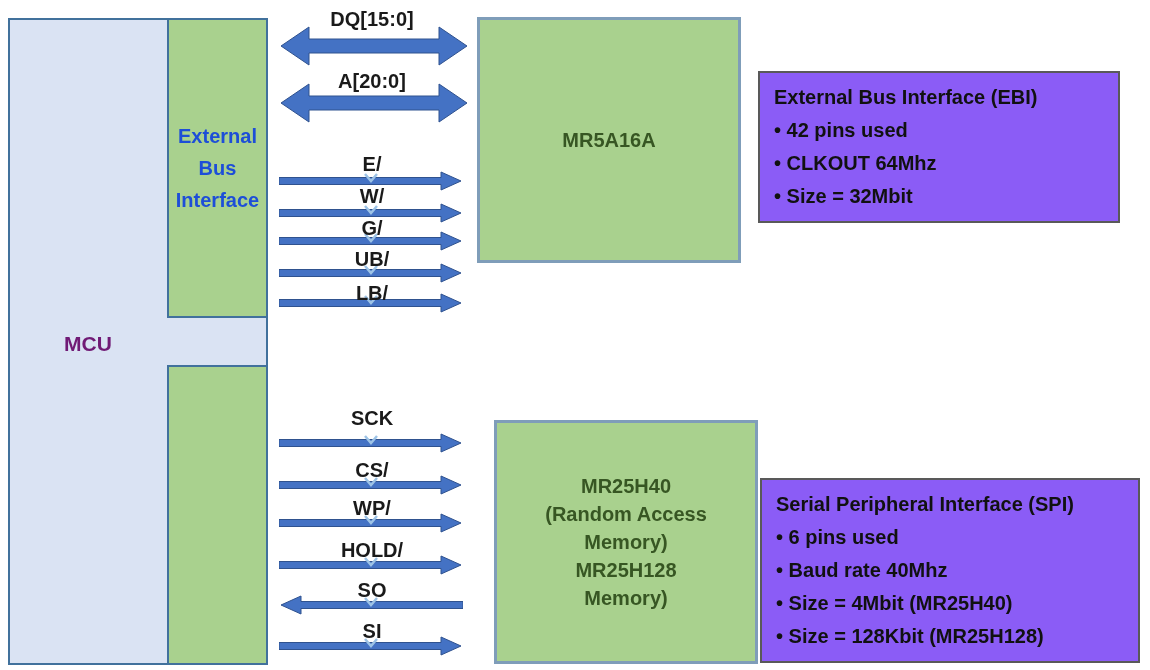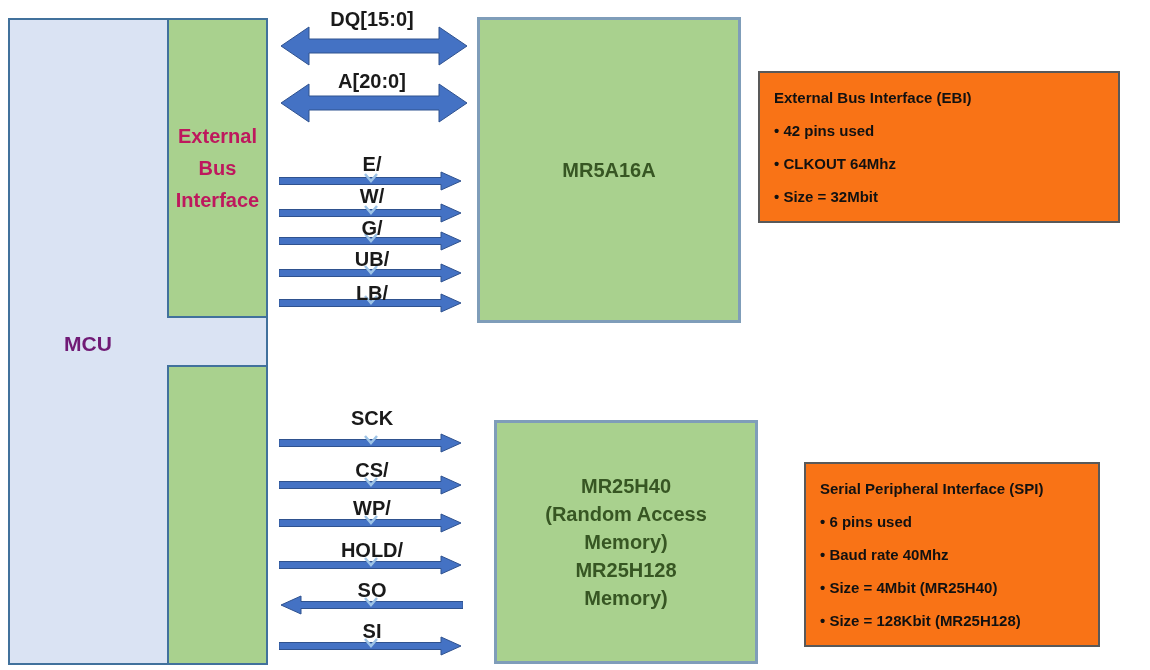--- a/index.html
+++ b/index.html
@@ -16,41 +16,41 @@
     position:absolute;left:8px;top:332px;width:160px;z-index:3;
     text-align:center;font-size:21px;font-weight:600;color:#701a75;
   }
   .iface{
     background:#a9d18e;border:2px solid #41719c;z-index:2;
     display:flex;align-items:center;justify-content:center;text-align:center;
   }
   .iface-ebi{left:167px;top:18px;width:101px;height:300px;}
   .iface-spi{left:167px;top:365px;width:101px;height:300px;}
   .iface-text{
-    font-size:20px;font-weight:600;color:#be185d;line-height:32px;
+    font-size:20px;font-weight:600;color:#1d4ed8;line-height:32px;
   }
   .memory{
     background:#a9d18e;border:3px solid #7f9db9;z-index:2;
     display:flex;flex-direction:column;align-items:center;justify-content:center;
     text-align:center;font-size:20px;font-weight:700;color:#375623;line-height:28px;
   }
-  .mem-event{left:477px;top:17px;width:264px;height:306px;}
+  .mem-event{left:477px;top:17px;width:264px;height:246px;}
   .mem-settings{left:477px;top:420px;width:264px;height:244px;margin-left:17px;}
   .sig-label{
     position:absolute;left:277px;width:190px;height:24px;line-height:24px;
     text-align:center;font-size:20px;font-weight:600;color:#1a1a1a;z-index:4;
   }
   .arrow{position:absolute;left:279px;z-index:3;}
   .info-box{
-    position:absolute;box-sizing:border-box;background:#f97316;
+    position:absolute;box-sizing:border-box;background:#8b5cf6;
     border:2px solid #595959;padding:8px 14px;color:#111111;
-    font-size:15px;font-weight:600;line-height:33px;white-space:nowrap;
+    font-size:20px;font-weight:600;line-height:33px;white-space:nowrap;
   }
   .info-ebi{left:758px;top:71px;width:362px;}
-  .info-spi{left:760px;top:462px;width:296px;margin-left:44px;}
+  .info-spi{left:760px;top:478px;width:380px;}
   .info-bullet::before{content:"\2022  ";}
 </style>
 </head>
 <body>
 
 <div class="canvas">
 
   <div class="block mcu"></div>
   <div class="mcu-label">MCU</div>
 

